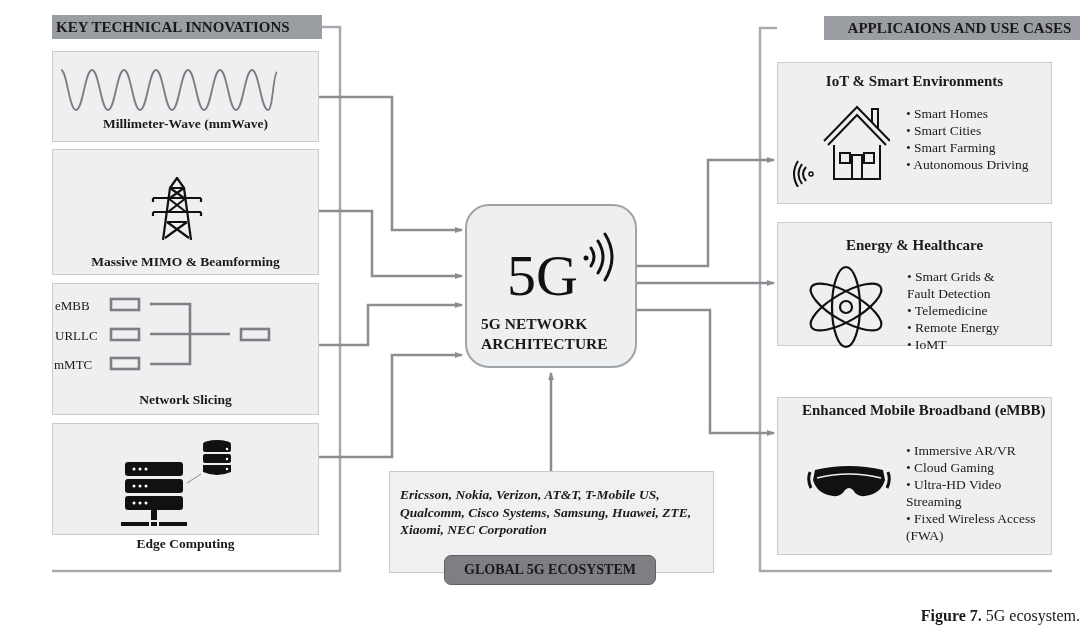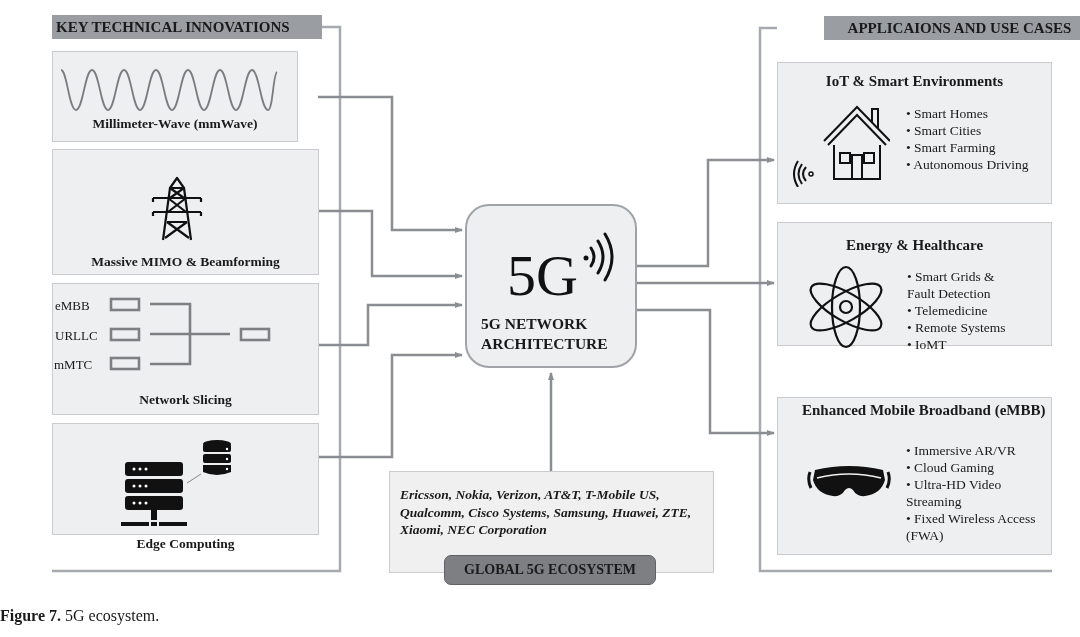--- a/index.html
+++ b/index.html
@@ -16,21 +16,21 @@
   .core { position: absolute; left: 465px; top: 204px; width: 172px; height: 164px; background: #eeeff1;
           border: 2px solid #9fa3a8; border-radius: 24px; box-sizing: border-box; }
   .core-5g { position: absolute; left: 40px; top: 40px; font-size: 58px; line-height: 60px; color: #111; }
   .core-label { position: absolute; left: 14px; top: 108px; font-weight: bold; font-size: 15.5px; line-height: 20px; }
   .eco { position: absolute; left: 389px; top: 471px; width: 325px; height: 102px; background: #f0f0f1;
          border: 1.5px solid #c9cbce; box-sizing: border-box; }
   .eco-text { position: absolute; left: 10px; top: 14px; font-weight: bold; font-size: 13.5px; line-height: 17.5px; width: 310px; font-style: italic; }
   .eco-badge { position: absolute; left: 444px; top: 555px; width: 212px; height: 30px; background: #7d7f82;
                border: 1.5px solid #5f6164; border-radius: 7px; box-sizing: border-box; text-align: center;
                font-weight: bold; font-size: 14px; line-height: 27px; color: #1a1a1a; }
-  .caption { position: absolute; left: 0; right: 0; top: 607px; text-align: left; font-size: 16px; }
+  .caption { position: absolute; left: 0; right: 0; top: 607px; text-align: right; font-size: 16px; }
   .caption b { font-weight: bold; }
   .slice-lbl { position: absolute; font-size: 13px; }
   svg.wires { position: absolute; left: 0; top: 0; }
 </style>
 </head>
 <body>
 
 <svg class="wires" width="1080" height="637">
   <defs>
     <marker id="arr" markerWidth="8" markerHeight="8" refX="7" refY="4" orient="auto" markerUnits="userSpaceOnUse">
@@ -49,21 +49,21 @@
 
   <polyline points="637,266 708,266 708,160 774,160" fill="none" stroke="#8a8d91" stroke-width="2.5" marker-end="url(#arr)"></polyline>
   <polyline points="637,283 774,283" fill="none" stroke="#8a8d91" stroke-width="2.5" marker-end="url(#arr)"></polyline>
   <polyline points="637,310 710,310 710,433 774,433" fill="none" stroke="#8a8d91" stroke-width="2.5" marker-end="url(#arr)"></polyline>
 
   <line x1="551" y1="471" x2="551" y2="373" stroke="#8a8d91" stroke-width="2.5" marker-end="url(#arr)"></line>
 </svg>
 
 <div class="hdr" style="left:52px; top:15px; width:266px; padding-left:4px;">KEY TECHNICAL INNOVATIONS</div>
 
-<div class="card" style="left:52px; top:51px; width:246px; height:91px;">
+<div class="card" style="left:52px; top:51px; width:267px; height:91px;">
   <svg class="abs" style="left:6px; top:14px;" width="220" height="48" viewBox="0 0 220 48">
     <path d="M2,4 C8,4 10,44 17,44 C24,44 26,4 33,4 C40,4 42,44 49,44 C56,44 58,4 65,4 C72,4 74,44 81,44 C88,44 90,4 97,4 C104,4 106,44 113,44 C120,44 122,4 129,4 C136,4 138,44 145,44 C152,44 154,4 161,4 C168,4 170,44 177,44 C184,44 186,4 193,4 C200,4 202,44 209,44 C214,44 214,8 218,6" fill="none" stroke="#7a7c7f" stroke-width="1.8"></path>
   </svg>
   <div class="card-label" style="top:64px;">Millimeter-Wave (mmWave)</div>
 </div>
 
 <div class="card" style="left:52px; top:149px; width:267px; height:126px;">
   <svg class="abs" style="left:98px; top:26px;" width="52" height="68" viewBox="0 0 52 68">
     <g fill="none" stroke="#111" stroke-width="2.2" stroke-linejoin="round">
       <path d="M26,2 L19,12 L33,12 Z"></path>
@@ -183,21 +183,21 @@
       <ellipse cx="42" cy="42" rx="14" ry="40"></ellipse>
       <ellipse cx="42" cy="42" rx="14" ry="40" transform="rotate(60 42 42)"></ellipse>
       <ellipse cx="42" cy="42" rx="14" ry="40" transform="rotate(-60 42 42)"></ellipse>
       <circle cx="42" cy="42" r="6"></circle>
     </g>
   </svg>
   <ul class="bullets" style="left:129px; top:45px;">
     <li>• Smart Grids &amp;</li>
     <li>Fault Detection</li>
     <li>• Telemedicine</li>
-    <li>• Remote Systems</li>
+    <li>• Remote Energy</li>
     <li>• IoMT</li>
   </ul>
 </div>
 
 <div class="card" style="left:777px; top:397px; width:275px; height:158px;">
   <div class="app-title" style="top:4px; text-align:left; left:4px;margin-left:20px;">Enhanced Mobile Broadband (eMBB)</div>
   <svg class="abs" style="left:29px; top:66px;" width="84" height="36" viewBox="0 0 84 36">
     <path d="M8,6 Q42,-2 76,6 L78,16 Q74,30 58,32 Q50,33 46,26 Q42,22 38,26 Q34,33 26,32 Q10,30 6,16 Z" fill="#111"></path>
     <path d="M10,14 Q42,6 74,14" fill="none" stroke="#eeeff1" stroke-width="1.6"></path>
     <path d="M3,8 Q0,16 4,24" fill="none" stroke="#111" stroke-width="3"></path>

